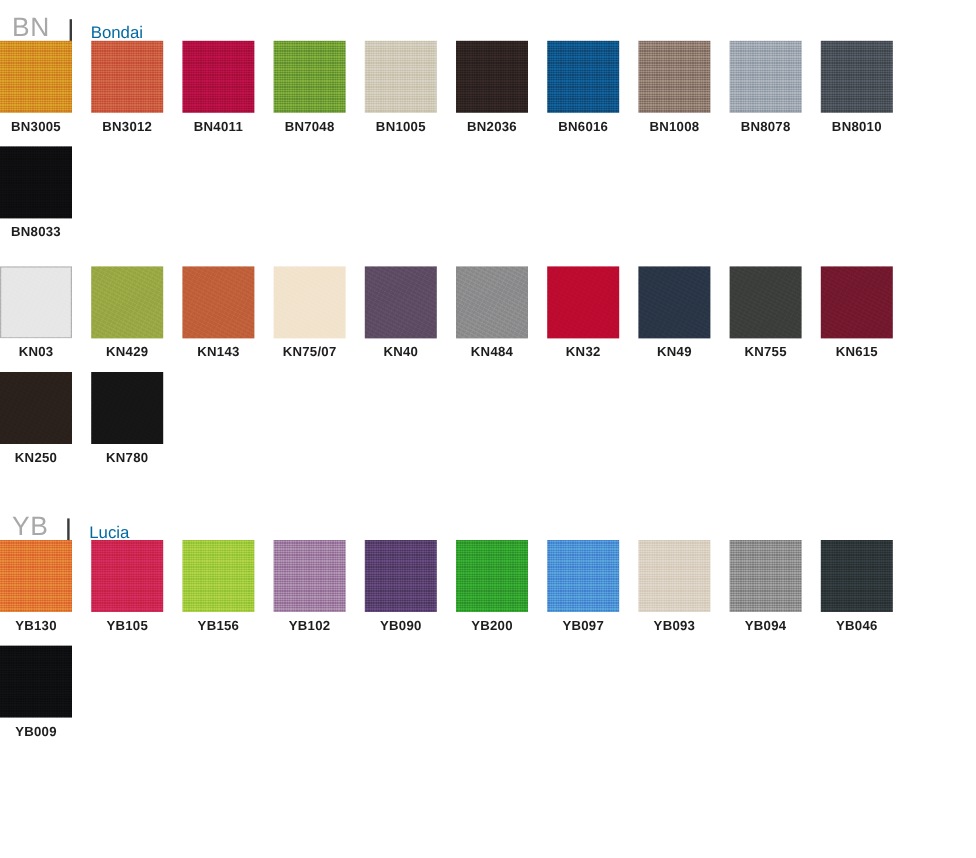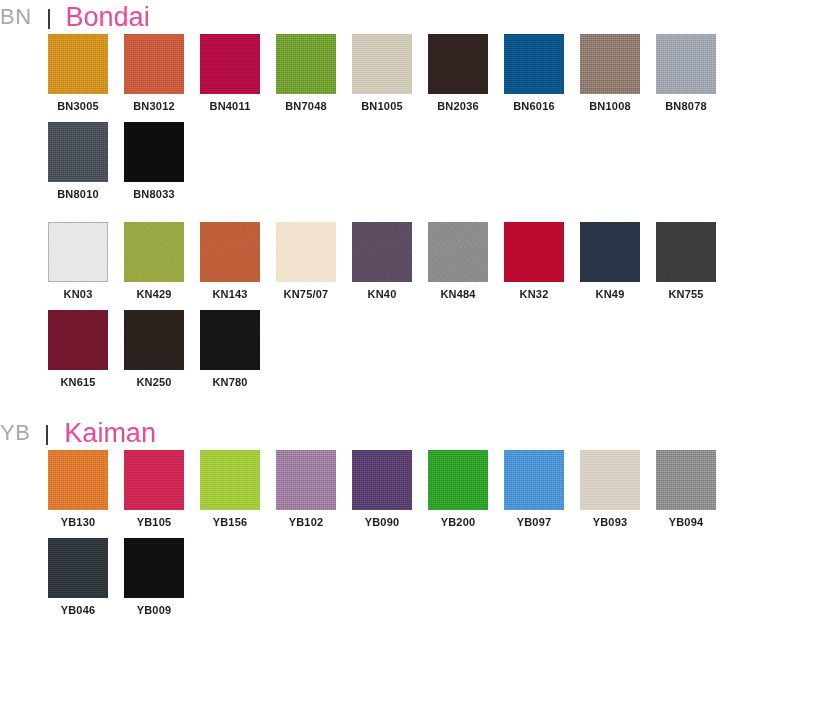--- a/index.html
+++ b/index.html
@@ -20,51 +20,51 @@
     height: 715px;
     background: #ffffff;
   }
 
   
   .collection {
     position: relative;
   }
   .collection-header {
     display: flex;
-    align-items: center;
+    align-items: flex-end;
+    padding-left: 10px;
     height: 34px;
   }
   .collection-code {
     font-size: 22px;
     color: #a8a8a8;
     letter-spacing: 0.5px;
     font-weight: 400;
     line-height: 1;
   }
   .collection-divider {
     display: inline-block;
     width: 2px;
     height: 20px;
     background: #3a3a3a;
     margin: 0 16px;
     position: relative;
     top: 2px;
   }
   .collection-name {
-    font-size: 27px;
-    color: #ec4899;
+    font-size: 14px;
+    color: #0369a1;
     font-weight: 400;
     line-height: 1;
   }
 
   
   .swatch-grid {
     display: flex;
     flex-wrap: wrap;
-    padding-left: 48px;
     width: 765px;
     box-sizing: border-box;
   }
   .swatch-cell {
     width: 60px;
     margin-right: 16px;
     margin-bottom: 10px;
   }
   .swatch-chip {
     width: 60px;
@@ -227,21 +227,21 @@
       </div>
     </div>
   </section>
 
   <div class="sec-gap-2"></div>
 
   <section class="collection texture-weave">
     <div class="collection-header">
       <span class="collection-code">YB</span>
       <span class="collection-divider"></span>
-      <span class="collection-name">Kaiman</span>
+      <span class="collection-name">Lucia</span>
     </div>
     <div class="swatch-grid">
       <div class="swatch-cell">
         <span class="swatch-chip" style="background-color: rgb(224, 115, 49);"></span>
         <span class="swatch-label">YB130</span>
       </div>
       <div class="swatch-cell">
         <span class="swatch-chip" style="background-color: rgb(204, 37, 79);"></span>
         <span class="swatch-label">YB105</span>
       </div>

